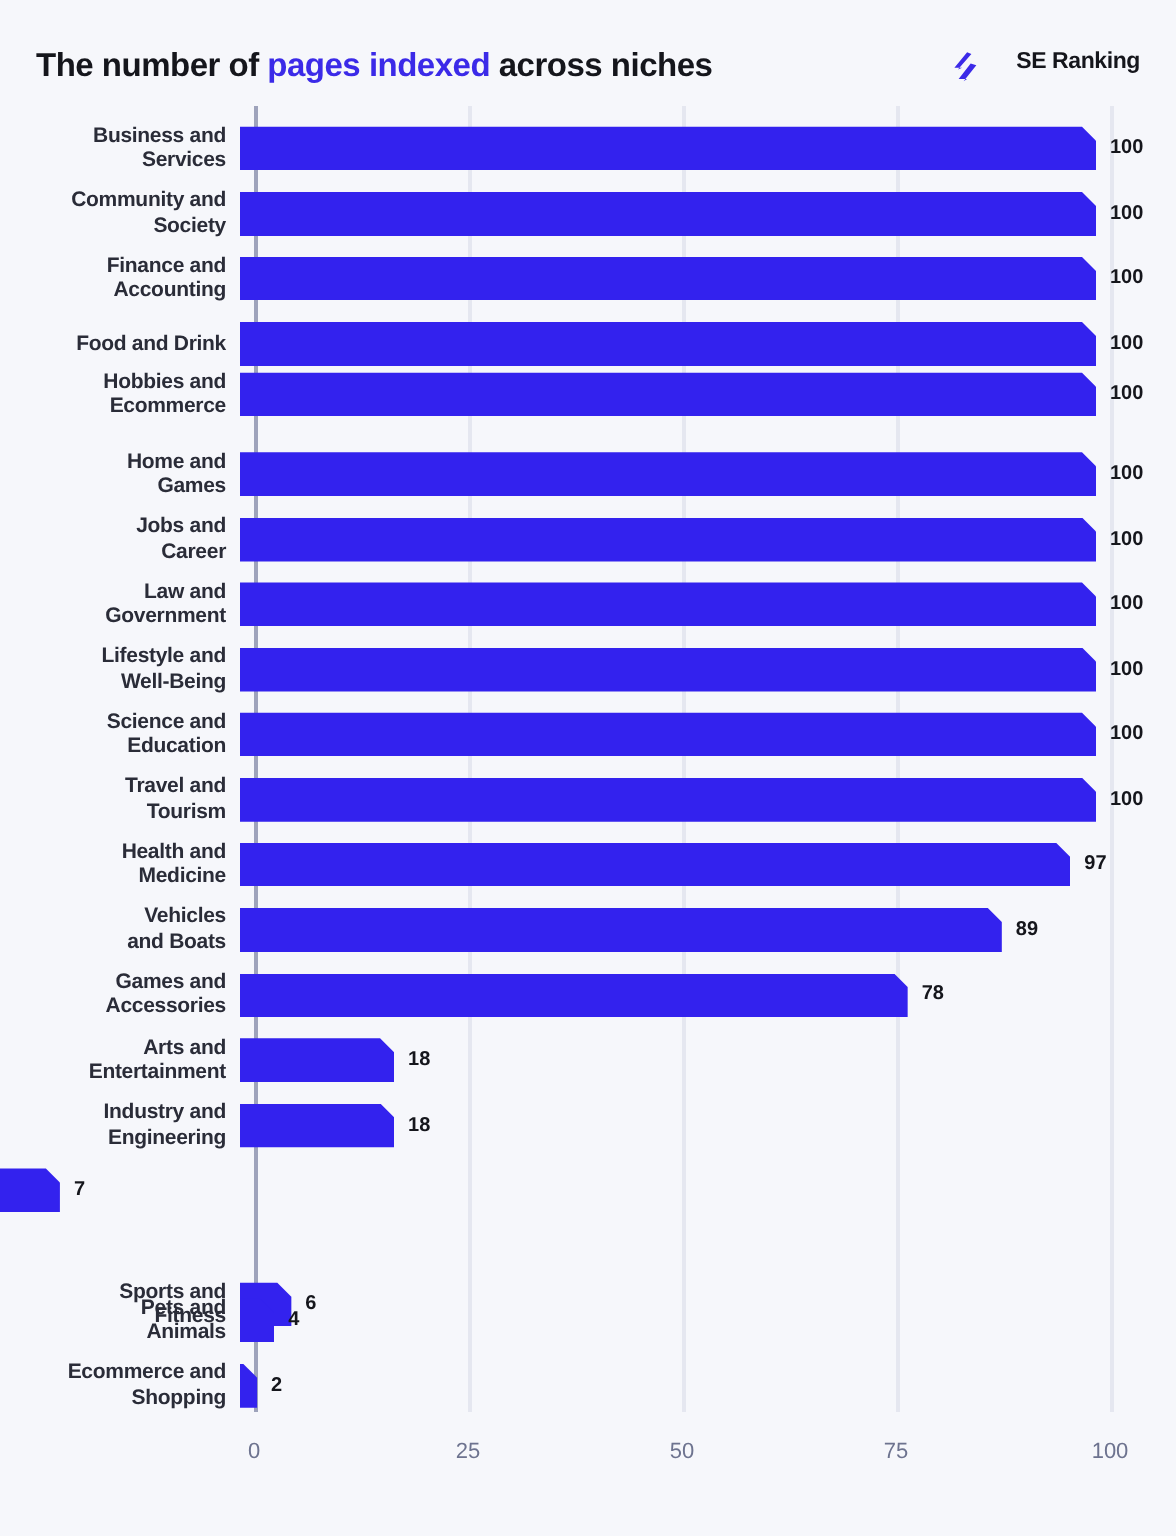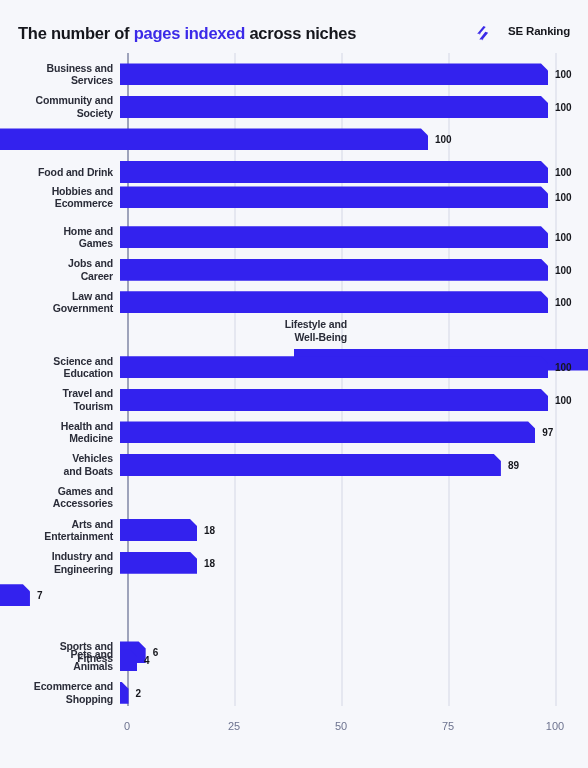--- a/index.html
+++ b/index.html
@@ -111,20 +111,24 @@
           <div class="cat-label">
             <div>Community and</div>
             <div>Society</div>
           </div>
           <div class="bar-wrap">
             <div class="bar" style="width: 428px; background: rgb(51, 34, 238);"></div>
             <div class="bar-value" style="left: 435px;">100</div>
           </div>
         </div>
         <div class="row" style="top: 73.1px;">
+          <div class="cat-label">
+            <div>Finance and</div>
+            <div>Accounting</div>
+          </div>
           <div class="bar-wrap">
             <div class="bar" style="width: 428px; background: rgb(51, 34, 238);"></div>
             <div class="bar-value" style="left: 435px;">100</div>
           </div>
         </div>
         <div class="row" style="top: 105.65px;">
           <div class="cat-label">
             <div>Food and Drink</div>
           </div>
           <div class="bar-wrap">
@@ -165,21 +169,21 @@
         <div class="row" style="top: 235.85px;">
           <div class="cat-label">
             <div>Law and</div>
             <div>Government</div>
           </div>
           <div class="bar-wrap">
             <div class="bar" style="width: 428px; background: rgb(51, 34, 238);"></div>
             <div class="bar-value" style="left: 435px;">100</div>
           </div>
         </div>
-        <div class="row" style="top: 268.4px; flex-direction: column;">
+        <div class="row" style="top: 268.4px;">
           <div class="cat-label">
             <div>Lifestyle and</div>
             <div>Well-Being</div>
           </div>
           <div class="bar-wrap">
             <div class="bar" style="width: 428px; background: rgb(51, 34, 238);"></div>
             <div class="bar-value" style="left: 435px;">100</div>
           </div>
         </div>
         <div class="row" style="top: 300.95px;">
@@ -219,20 +223,24 @@
           </div>
           <div class="bar-wrap">
             <div class="bar" style="width: 380.92px; background: rgb(51, 34, 238);"></div>
             <div class="bar-value" style="left: 387.92px;">89</div>
           </div>
         </div>
         <div class="row" style="top: 431.15px;">
           <div class="cat-label">
             <div>Games and</div>
             <div>Accessories</div>
+          </div>
+          <div class="bar-wrap">
+            <div class="bar" style="width: 333.84px; background: rgb(51, 34, 238);"></div>
+            <div class="bar-value" style="left: 340.84px;">78</div>
           </div>
         </div>
         <div class="row" style="top: 463.7px;">
           <div class="cat-label">
             <div>Arts and</div>
             <div>Entertainment</div>
           </div>
           <div class="bar-wrap">
             <div class="bar" style="width: 77.04px; background: rgb(51, 34, 238);"></div>
             <div class="bar-value" style="left: 84.04px;">18</div>

